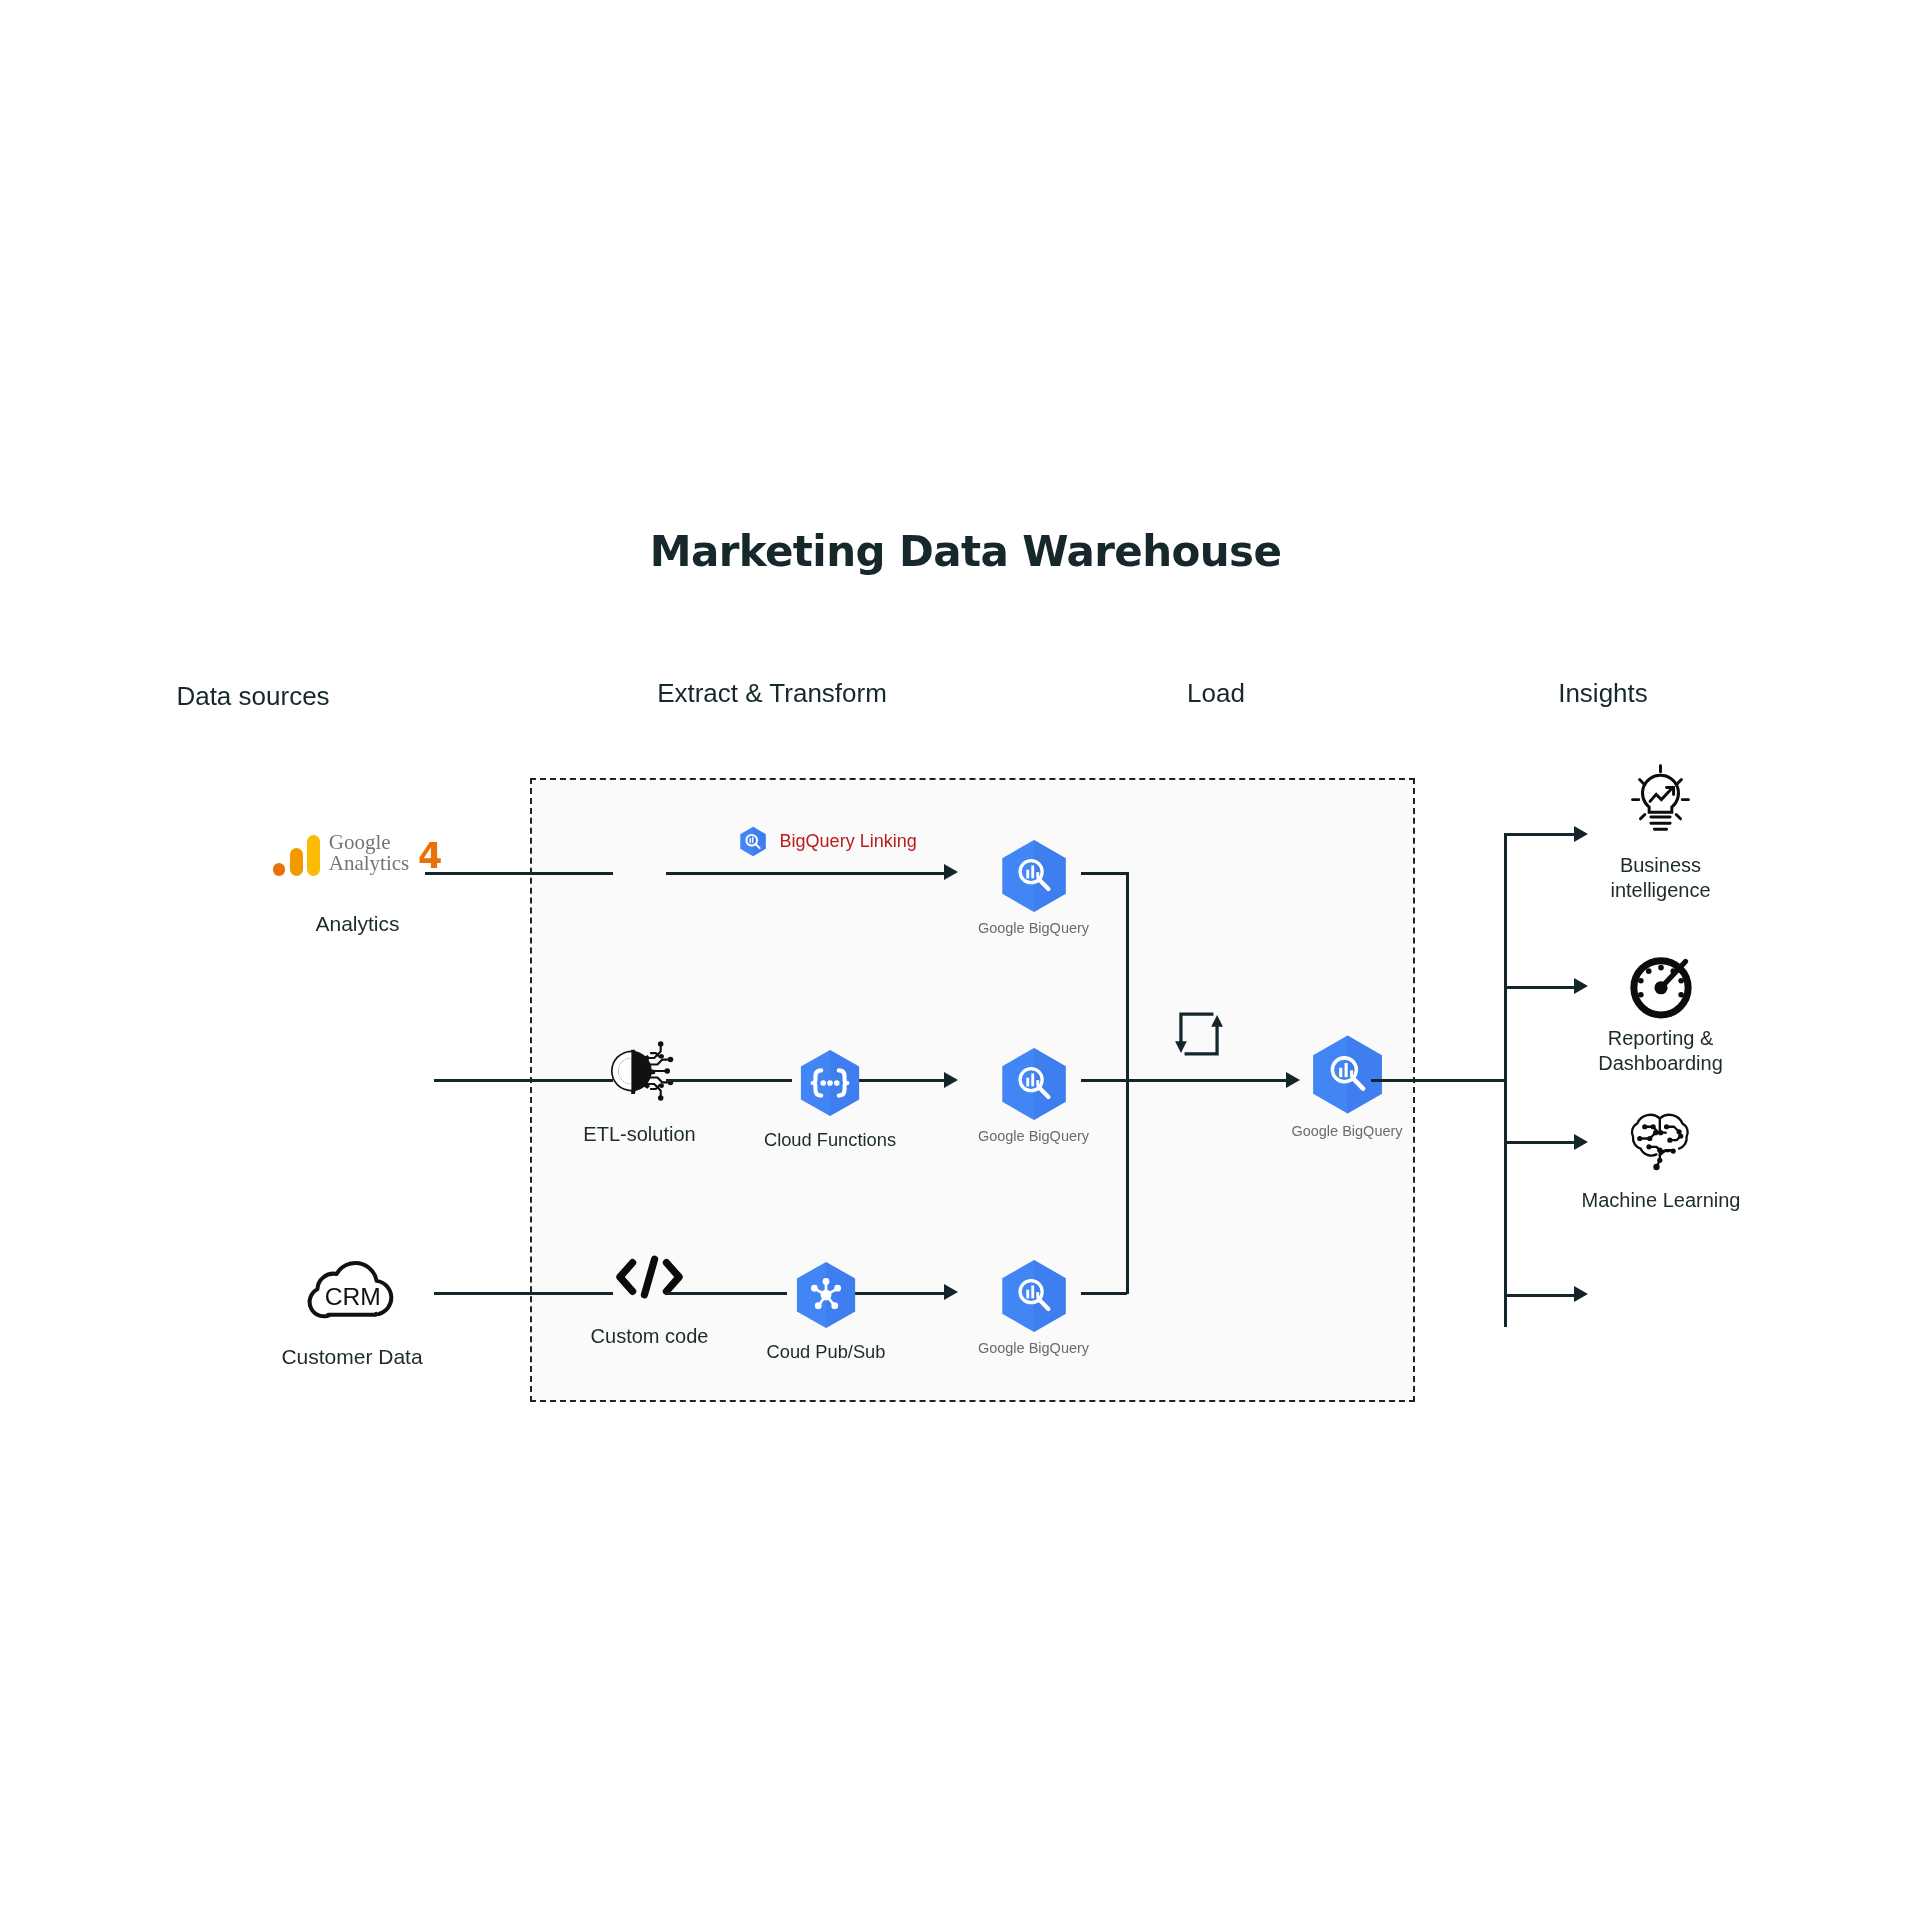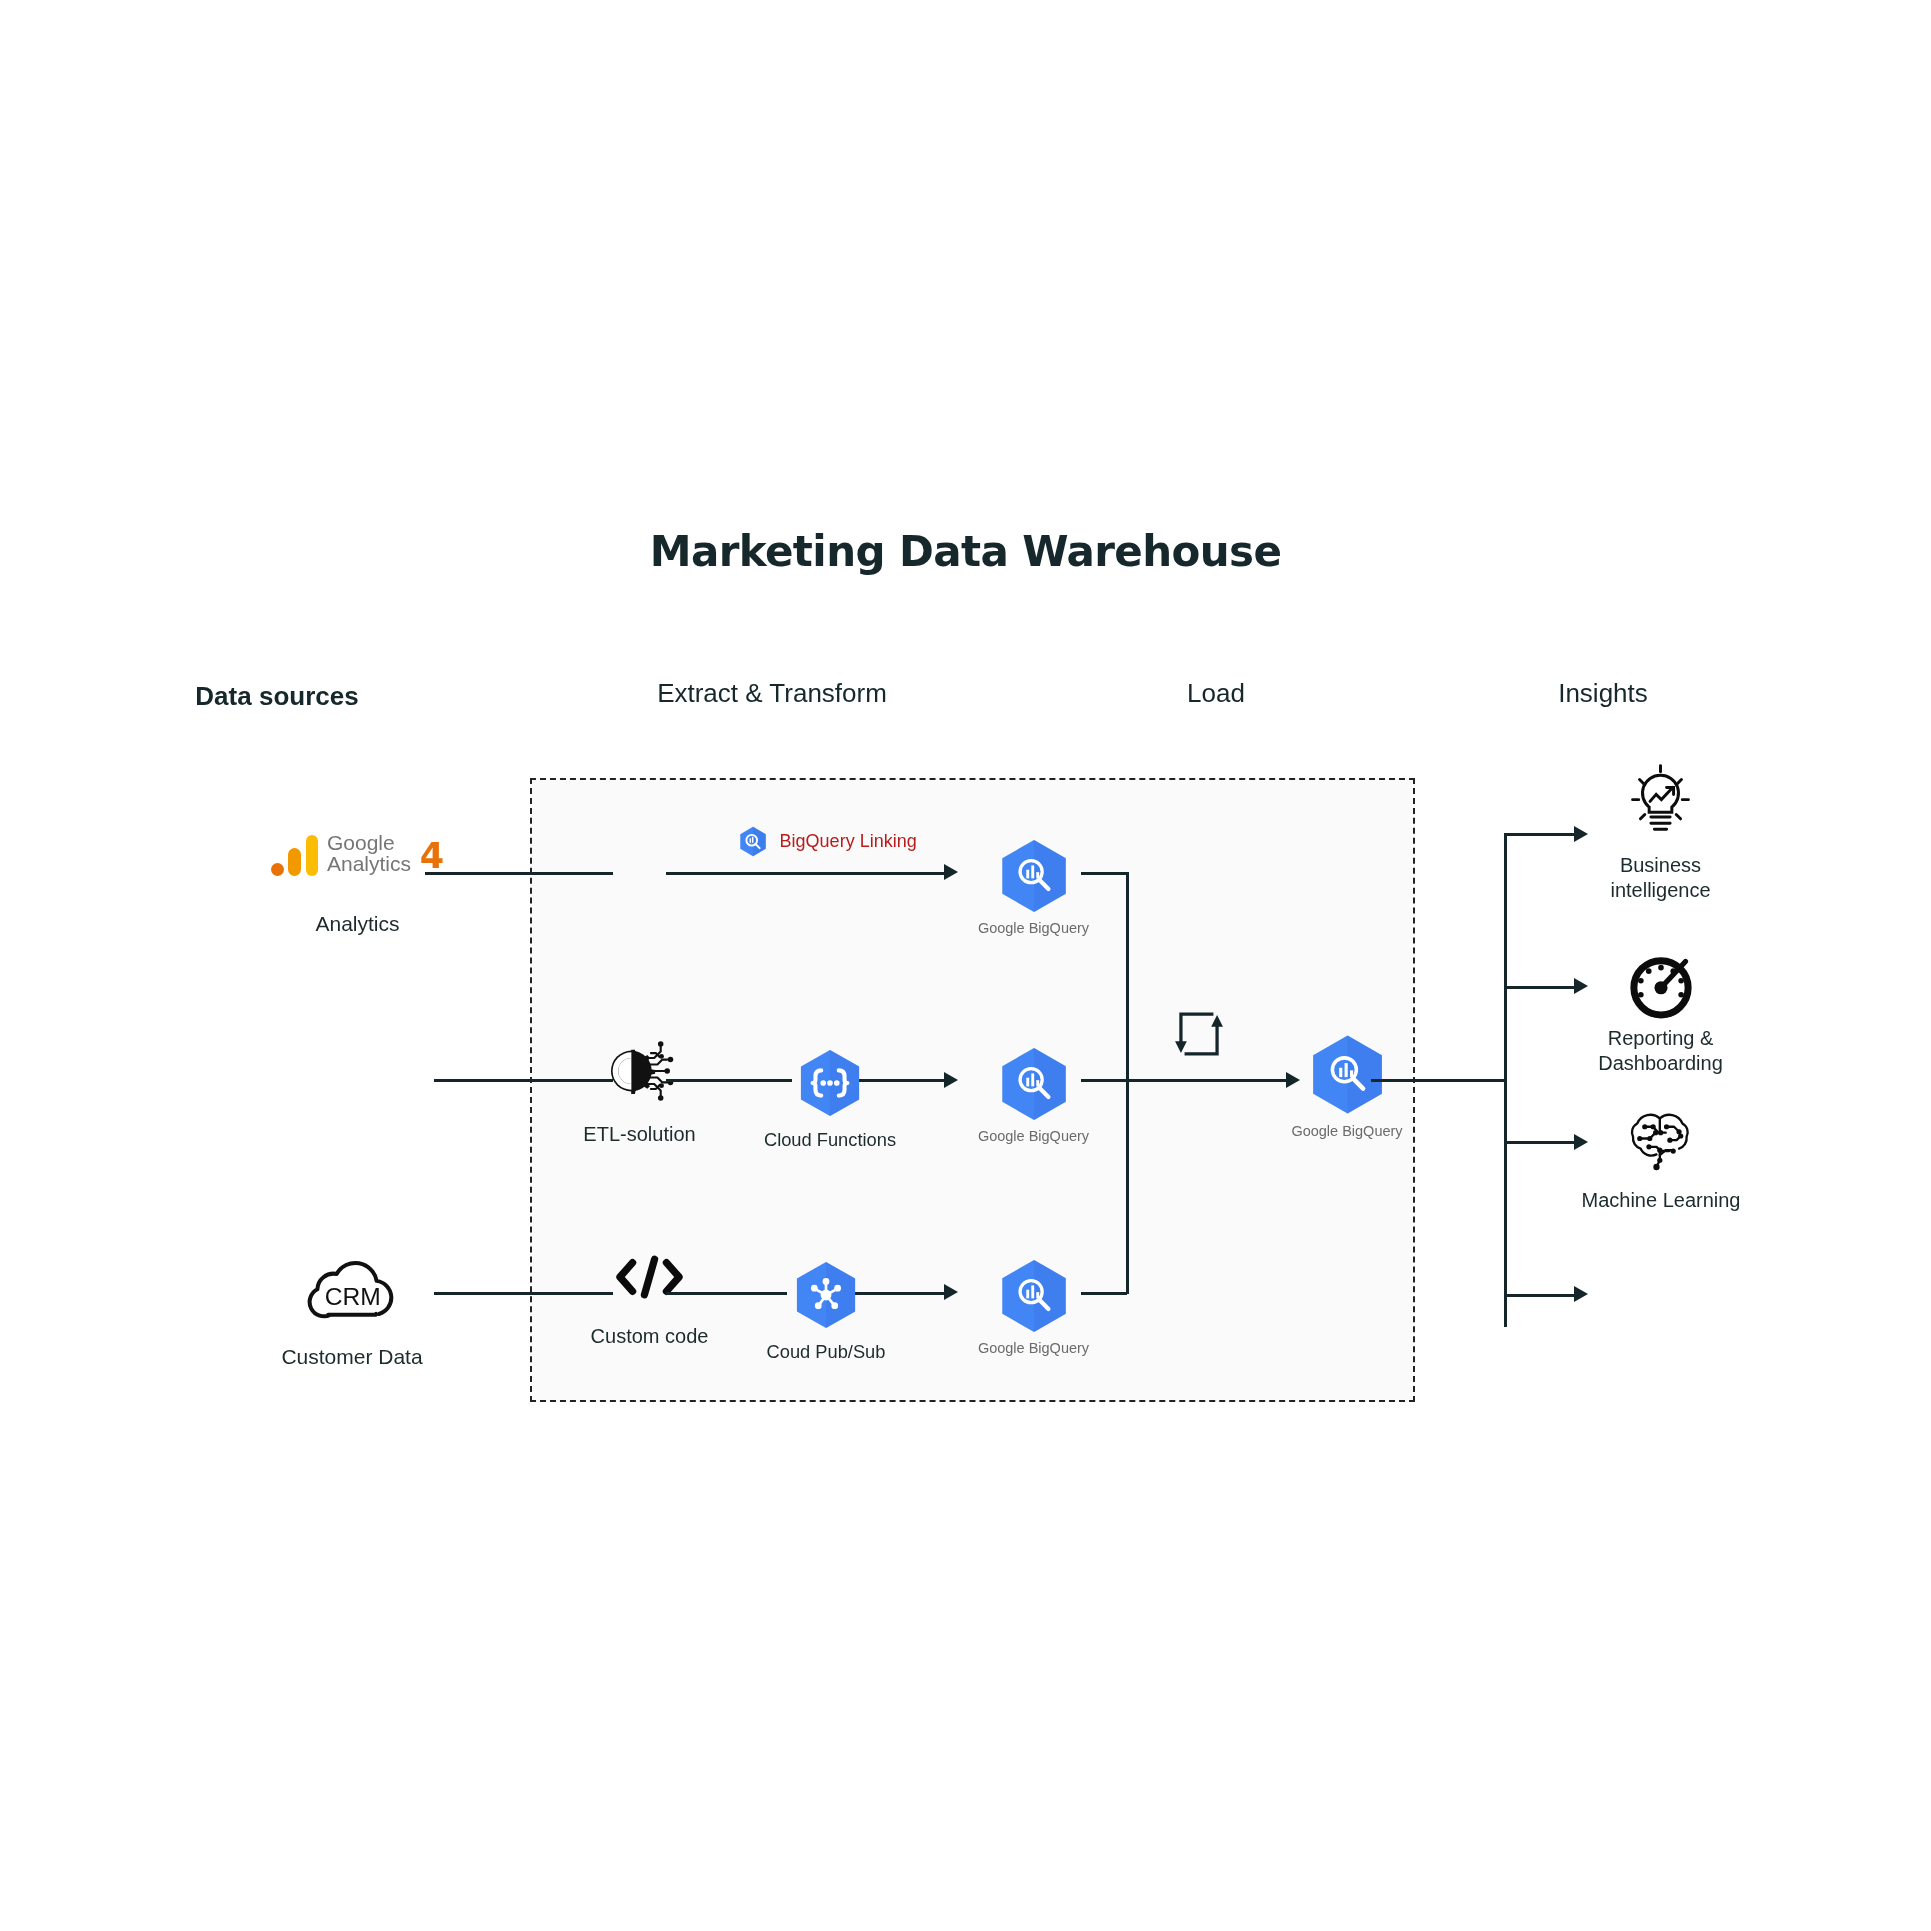--- a/index.html
+++ b/index.html
@@ -35,42 +35,42 @@
   .lbl-src{color:#1d2b2c;font-size:21px;}
   .lbl-ins{color:#1d2b2c;font-size:20px;}
 
   
   .ga4{display:flex;align-items:flex-end;gap:8.7px;}
   .ga4-bars{display:flex;align-items:flex-end;gap:4.8px;height:41px;}
   .ga4-bars i{display:block;border-radius:96px;}
   .ga4-dot{width:12.6px;height:12.6px;background:#E8710A;}
   .ga4-b1{width:12.6px;height:28px;background:#F29900;}
   .ga4-b2{width:12.6px;height:41px;background:#FBBC04;}
-  .ga4-txt{font-size:21px;line-height:1.02;color:#767676;font-family:Liberation Sans, sans-serif;padding-bottom:1px;}
+  .ga4-txt{font-size:21px;line-height:1.02;color:#767676;font-family:Liberation Serif, serif;padding-bottom:1px;}
   .ga4-4{font-size:35px;font-weight:700;color:#E8710A;font-family:"DejaVu Sans",sans-serif;line-height:1;padding-bottom:1.9px;}
   .bq-cap{margin-top:6.8px;}
 
   
   .ln{background:#15262a;}
   .h-line{height:2.5px;}
   .v-line{width:2.5px;}
   .arrow-head{
     width:0;height:0;border-top:8.7px solid transparent;border-bottom:8.7px solid transparent;
     border-left:14.5px solid #15262a;
   }
   svg{display:block;overflow:visible;}
 </style>
 </head>
 <body>
 
 <div id="stage">
 
   <div class="abs" id="title">Marketing Data Warehouse</div>
 
-  <div class="abs col-head" style="left:142px;top:681px;width:270px;font-weight:bold;">Data sources</div>
+  <div class="abs col-head" style="left:118px;top:681px;width:270px;">Data sources</div>
   <div class="abs col-head" style="left:637px;top:678px;width:270px;">Extract &amp; Transform</div>
   <div class="abs col-head" style="left:1081px;top:678px;width:270px;">Load</div>
   <div class="abs col-head" style="left:1468px;top:678px;width:270px;">Insights</div>
 
   <div class="abs" id="etl-box"></div>
 
   <div class="abs node" style="left:198px;top:832px;width:319px;">
     <div class="glyph">
       <div class="ga4">
         <div class="ga4-bars">

